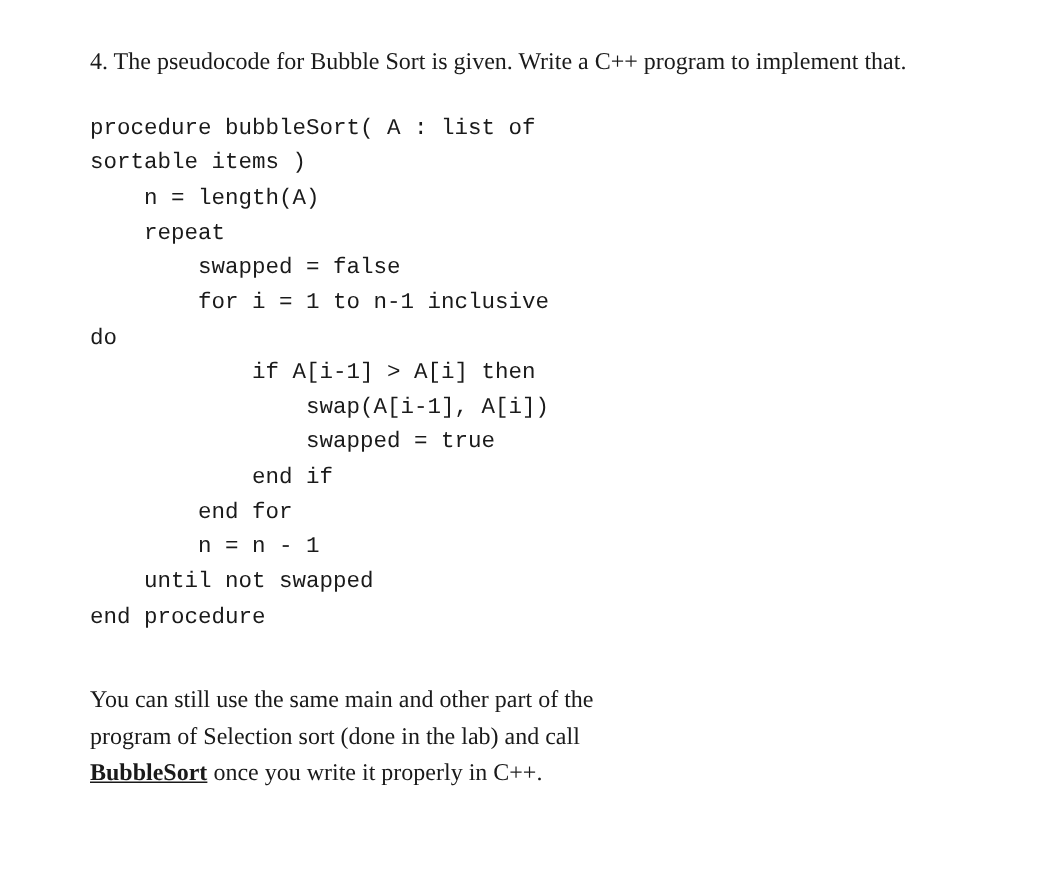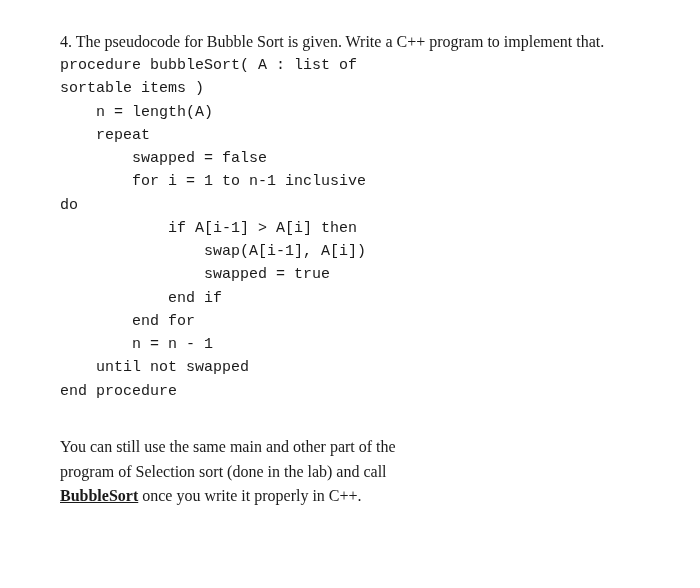--- a/index.html
+++ b/index.html
@@ -15,21 +15,21 @@
       font-family: Georgia, 'Times New Roman', serif;
       font-size: 16px;
       color: #1a1a1a;
       padding: 30px 40px 30px 60px;
     }
 
     .question-text {
       font-family: Georgia, 'Times New Roman', serif;
       font-size: 16px;
       line-height: 1.5;
-      margin-bottom: 0;
+      margin-bottom: 20px;
     }
 
     .code-block {
       font-family: 'Courier New', Courier, monospace;
       font-size: 15px;
       line-height: 1.55;
       white-space: pre;
       margin-bottom: 32px;
     }
 

